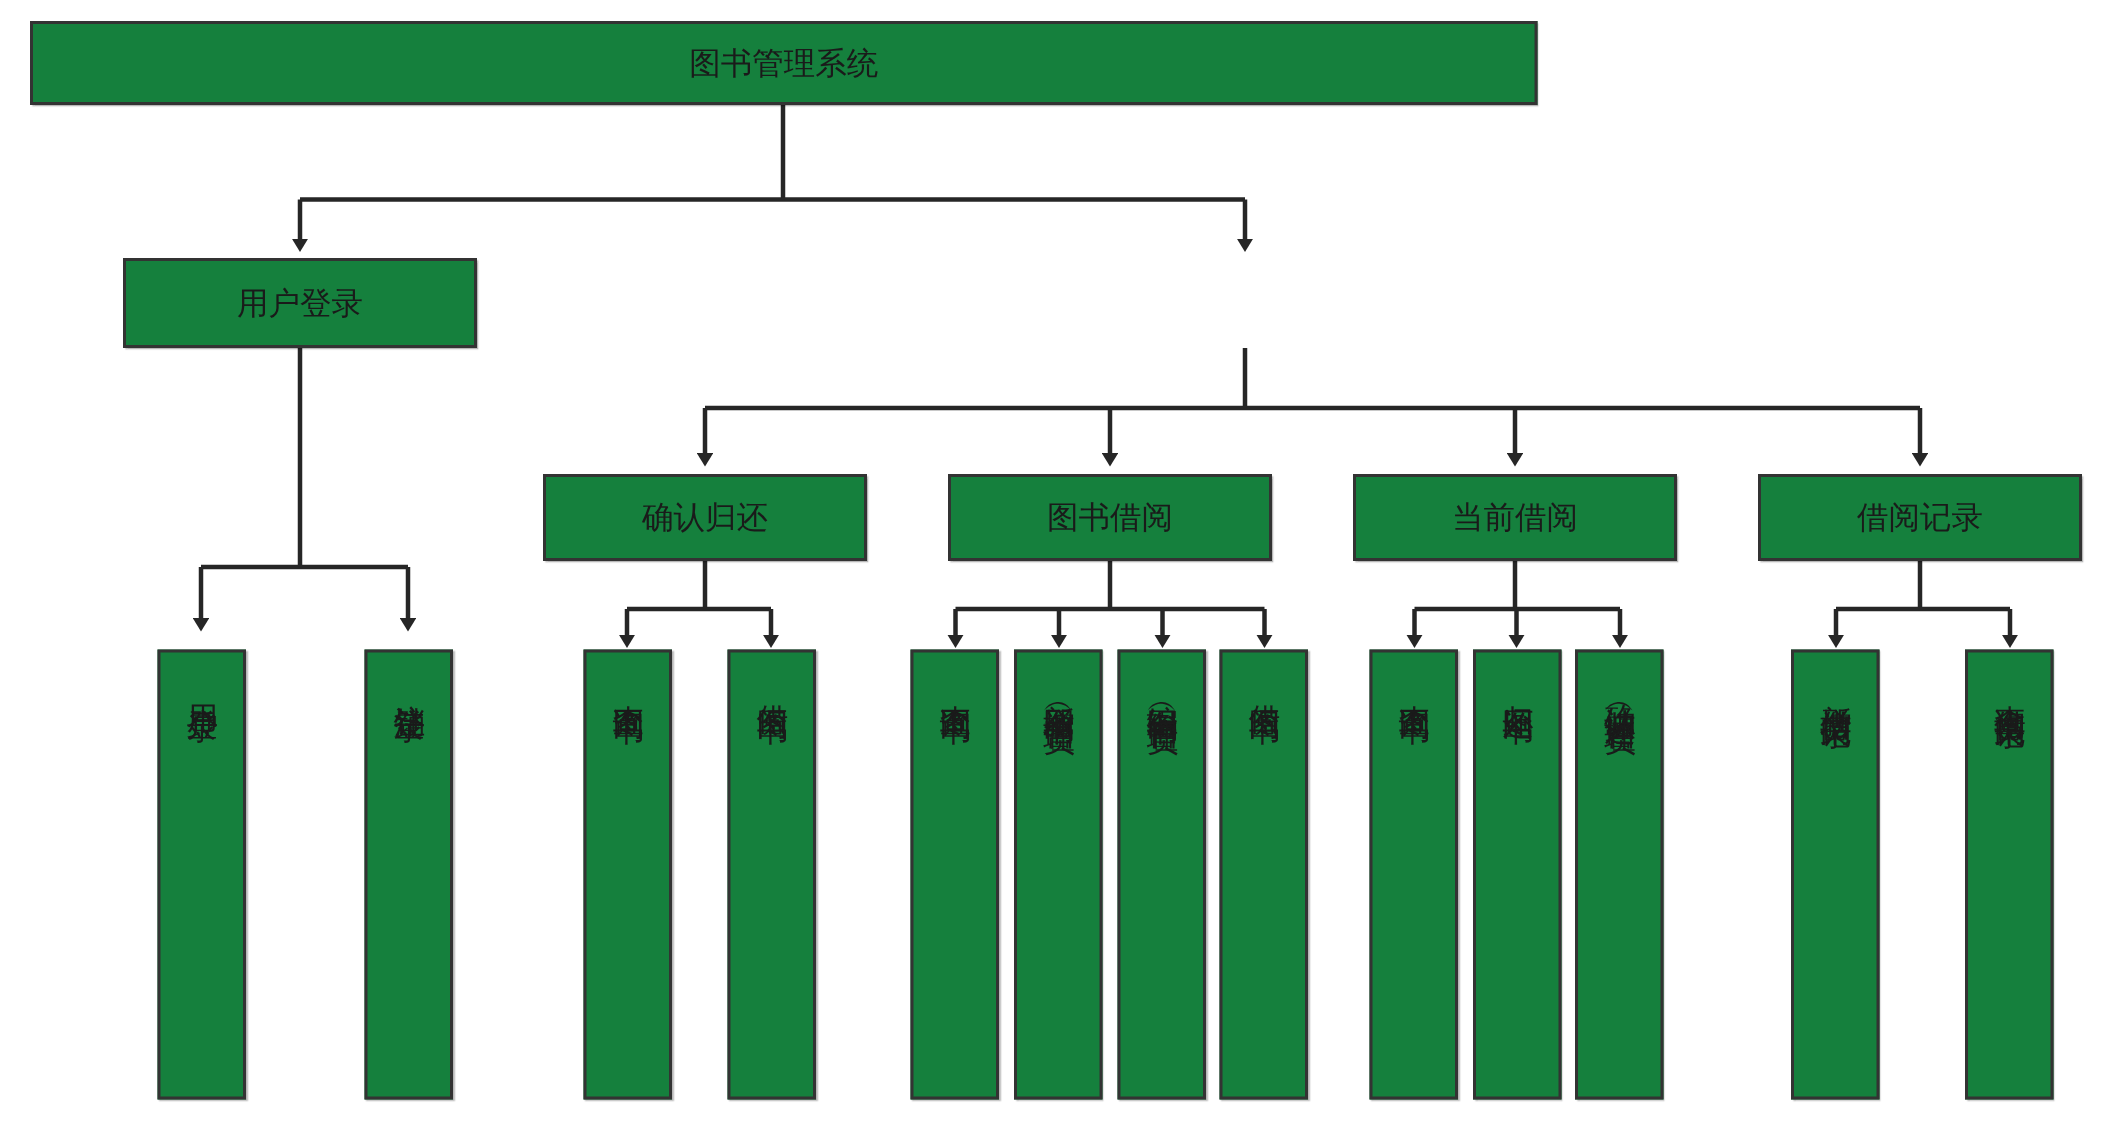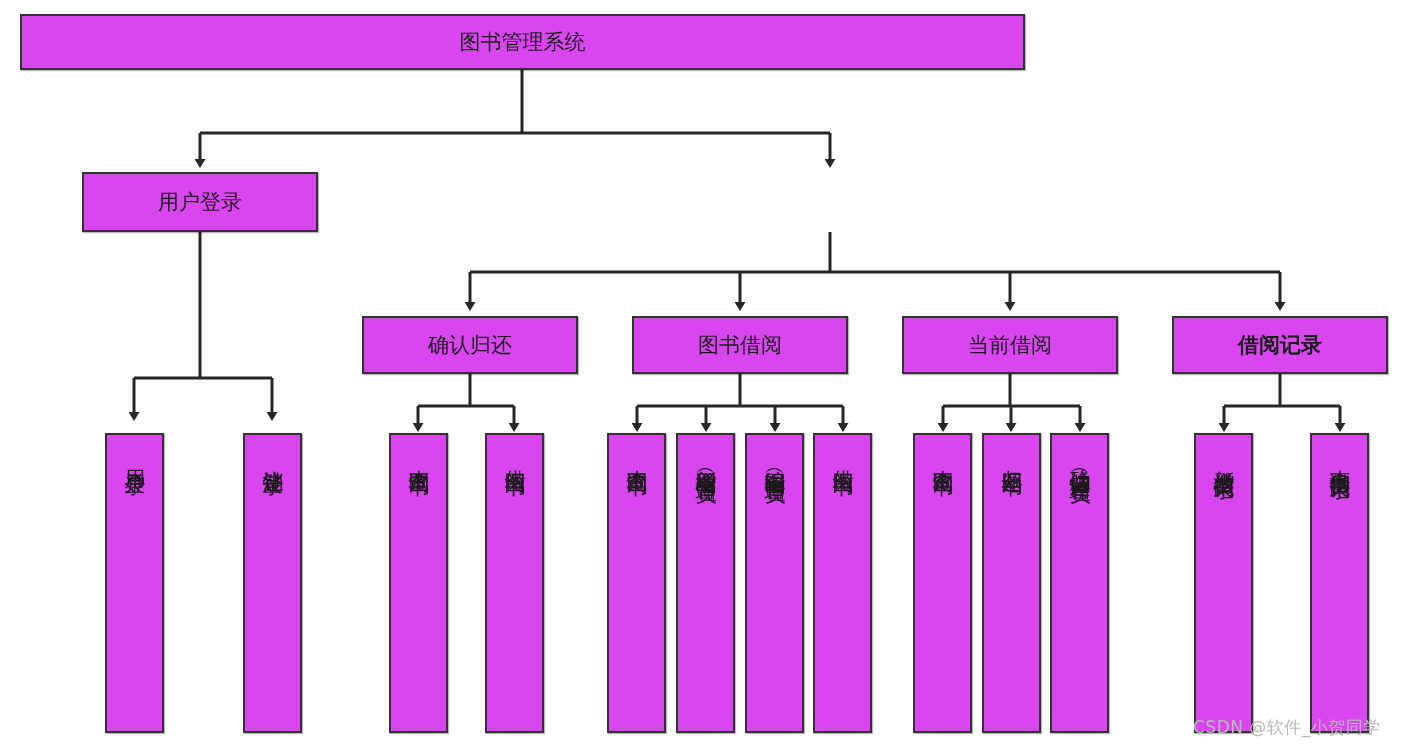--- a/index.html
+++ b/index.html
@@ -22,21 +22,21 @@
     position: absolute;
     left: 0;
     top: 0;
     width: 1405px;
     height: 747px;
     pointer-events: none;
   }
   .node {
     position: absolute;
     box-sizing: border-box;
-    background: #d946ef;
+    background: #15803d;
     border: 2px solid #333333;
     display: flex;
     align-items: center;
     justify-content: center;
     box-shadow: 1px 1px 1px rgba(0,0,0,0.28);
   }
   .node .label {
     color: #1a1a1a;
     text-align: center;
     line-height: 1.18;
@@ -131,21 +131,21 @@
 
   <div class="node horiz" style="left:362px; top:316px; width:216px; height:58px;">
     <span class="label">确认归还</span>
   </div>
   <div class="node horiz" style="left:902px; top:316px; width:216px; height:58px;">
     <span class="label">当前借阅</span>
   </div>
   <div class="node horiz" style="left:632px; top:316px; width:216px; height:58px;">
     <span class="label">图书借阅</span>
   </div>
-  <div class="node horiz" style="left:1172px; top:316px; width:216px; height:58px;font-weight:bold;">
+  <div class="node horiz" style="left:1172px; top:316px; width:216px; height:58px;">
     <span class="label">借阅记录</span>
   </div>
 
   <div class="node vert" style="left:105px; top:433px; width:59px; height:300px;">
     <span class="label">用户登录</span>
   </div>
   <div class="node vert" style="left:243px; top:433px; width:59px; height:300px;">
     <span class="label">注销登录</span>
   </div>
 
@@ -179,15 +179,14 @@
     <span class="label">确认归还（管理员）</span>
   </div>
 
   <div class="node vert" style="left:1194px; top:433px; width:59px; height:300px;">
     <span class="label">新增借阅记录</span>
   </div>
   <div class="node vert" style="left:1310px; top:433px; width:59px; height:300px;">
     <span class="label">查询借阅记录</span>
   </div>
 
-  <div class="watermark" style="left:1193px; top:716px;">CSDN @软件_小贺同学</div>
 
 </div>
 
 </body></html>

